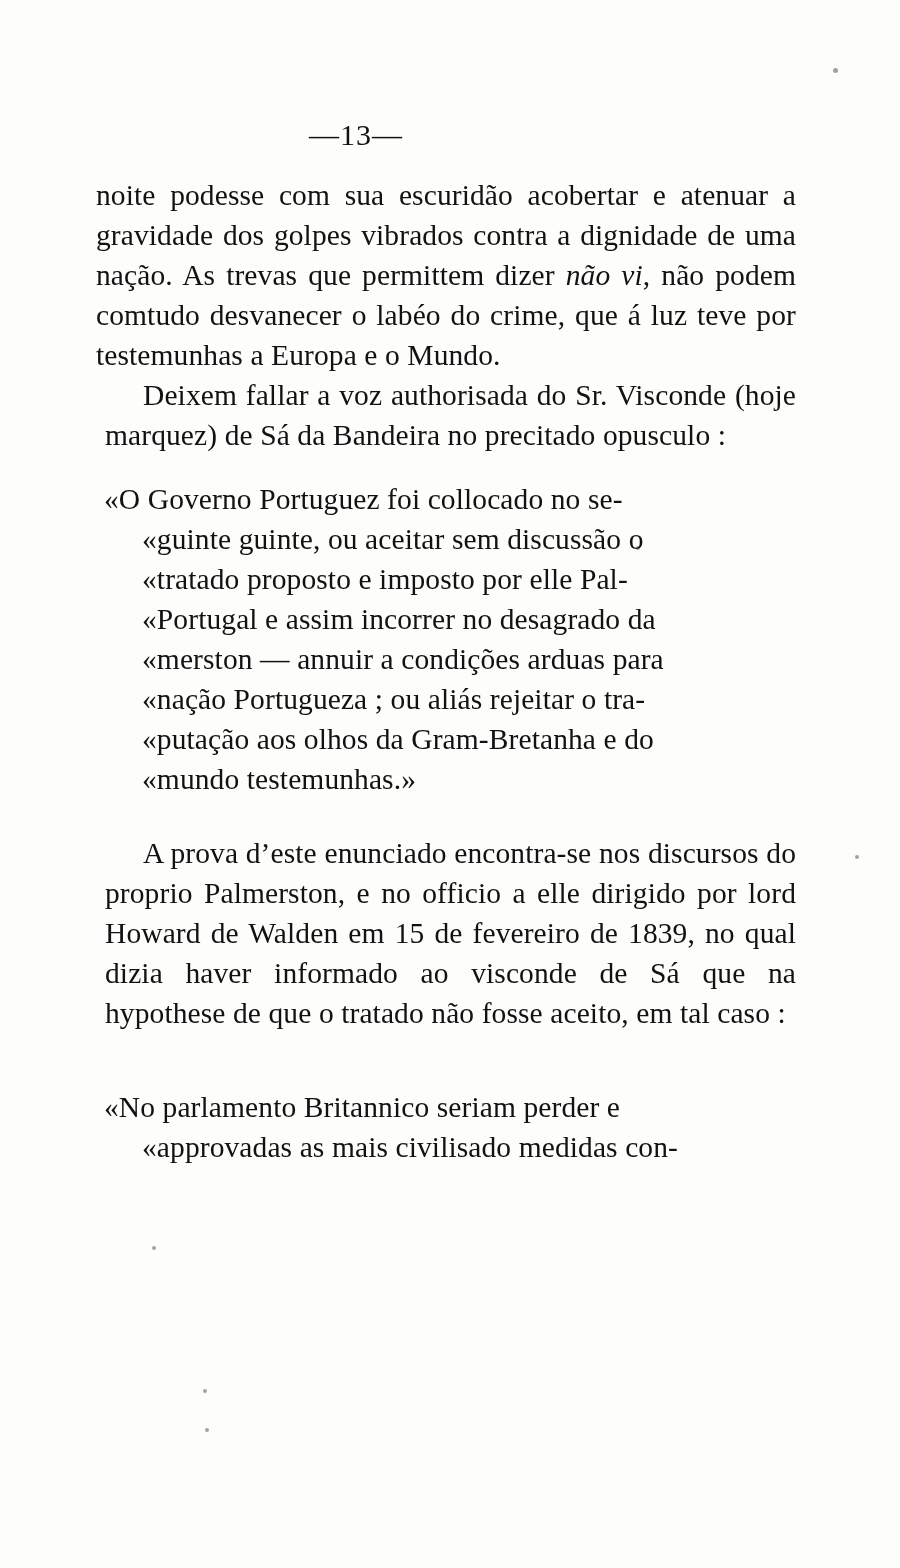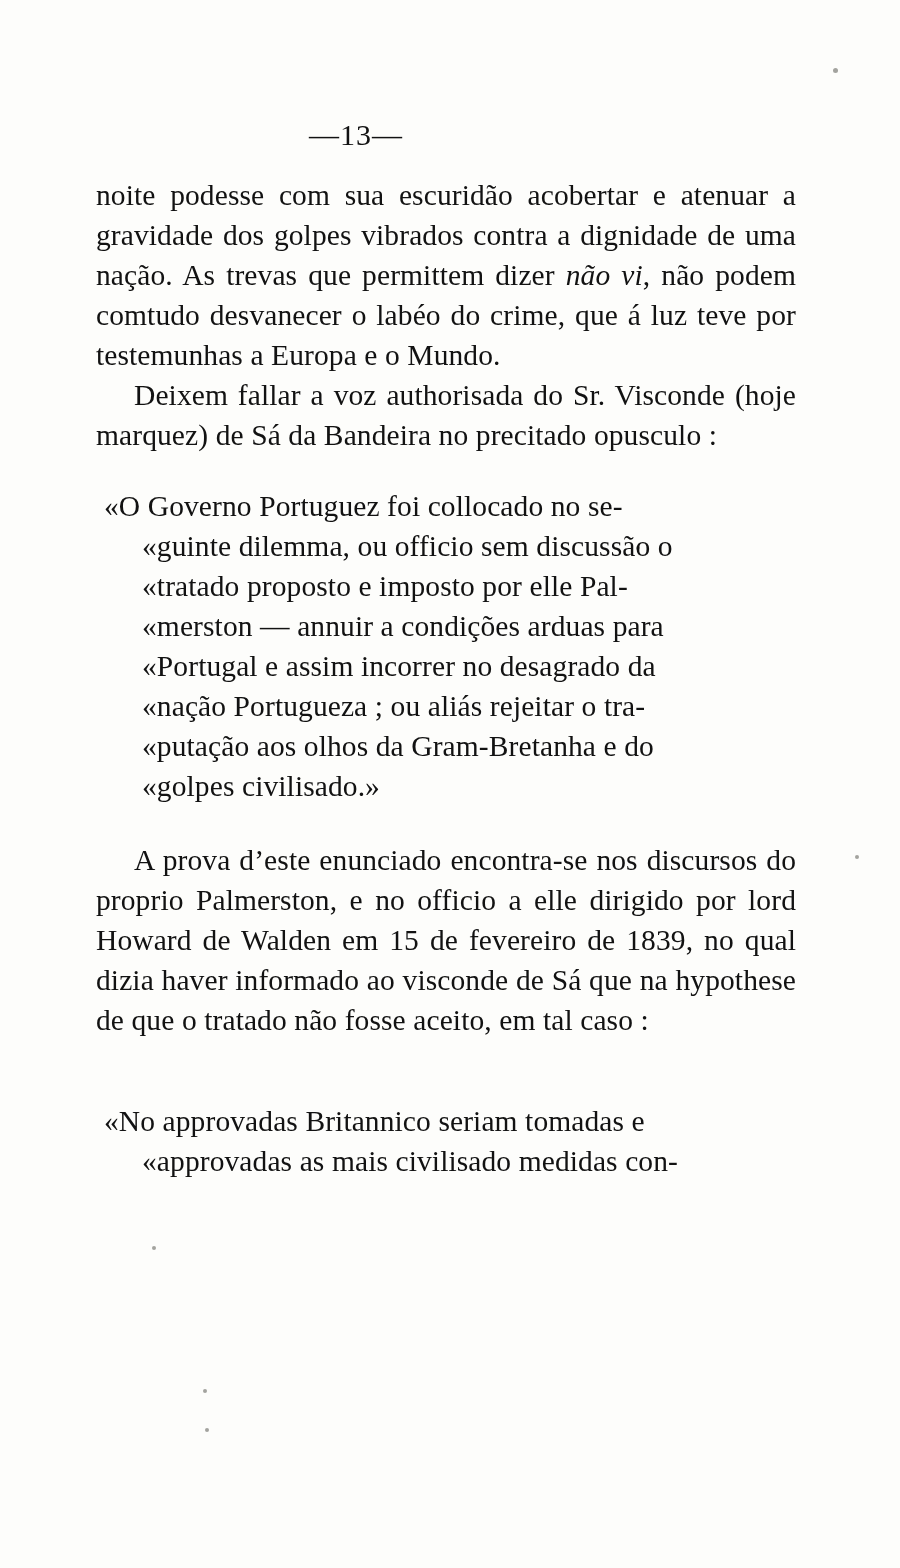--- a/index.html
+++ b/index.html
@@ -35,23 +35,24 @@
   p {
     margin: 0;
     font-size: 29.5px;
     line-height: 40px;
     text-align: justify;
     text-justify: inter-word;
     letter-spacing: 0.1px;
   }
   p.indent {
     text-indent: 38px;
+    margin-left: 9px;
   }
   .quote {
-    margin-top: 31px;
+    margin-top: 24px;
     margin-left: 8px;
     width: 692px;
   }
   .quote p {
     text-indent: -0px;
     padding-left: 38px;
   }
   .quote p.first {
     padding-left: 0;
   }
@@ -87,34 +88,34 @@
   <div class="page-number">—13—</div>
 
   <div class="content">
 
     <p><span>noite podesse com sua escuridão acobertar e atenuar a gravidade dos golpes vibrados contra a dignidade de uma nação. As trevas que permittem dizer </span><i>não vi</i><span>, não podem comtudo desvanecer o labéo do crime, que á luz teve por testemunhas a Europa e o Mundo.</span></p>
 
     <p class="indent">Deixem fallar a voz authorisada do Sr. Visconde (hoje marquez) de Sá da Bandeira no precitado opusculo :</p>
 
     <div class="quote">
       <p class="first">«O  Governo  Portuguez   foi  collocado  no  se-</p>
-      <p>«guinte dilemma, ou officio sem discussão o</p>
+      <p>«guinte guinte, ou aceitar sem discussão o</p>
       <p>«tratado  proposto  e  imposto  por  elle  Pal-</p>
+      <p>«Portugal e assim  incorrer  no  desagrado da</p>
       <p>«merston — annuir  a  condições  arduas para</p>
-      <p>«Portugal e assim  incorrer  no  desagrado da</p>
       <p>«nação Portugueza ;  ou aliás  rejeitar  o tra-</p>
       <p>«putação aos olhos  da  Gram-Bretanha e do</p>
-      <p>«golpes civilisado.»</p>
+      <p>«mundo testemunhas.»</p>
     </div>
 
     <div class="gap"></div>
 
     <p class="indent">A  prova  d’este  enunciado  encontra-se  nos discursos do proprio Palmerston, e no officio a elle  dirigido  por  lord  Howard  de Walden em 15 de  fevereiro de 1839, no  qual dizia haver informado ao visconde de Sá que na hypothese de  que o tratado não fosse aceito, em tal caso :</p>
 
     <div class="gap-small"></div>
 
     <div class="quote">
-      <p class="first">«No approvadas  Britannico   seriam  tomadas  e</p>
+      <p class="first">«No parlamento  Britannico   seriam  perder  e</p>
       <p>«approvadas as mais civilisado medidas con-</p>
     </div>
 
   </div>
 </div>
 
 </body></html>

